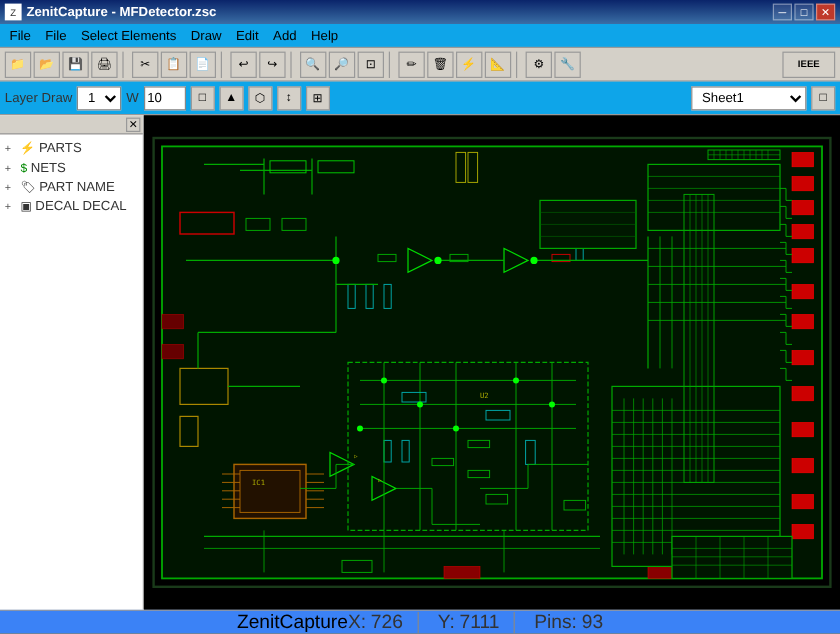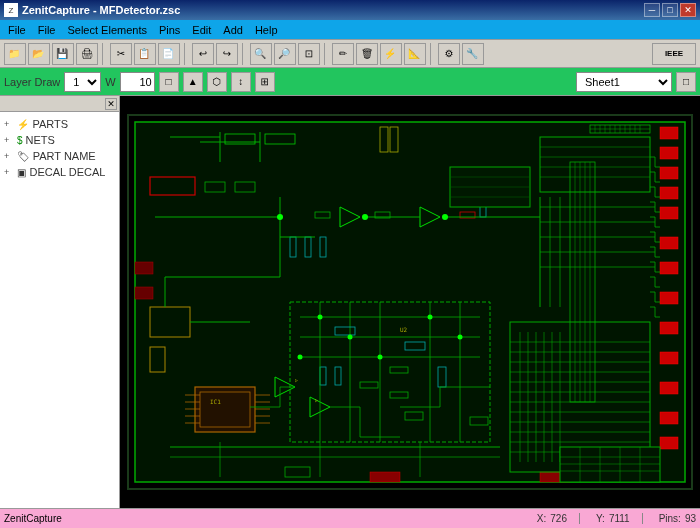--- a/index.html
+++ b/index.html
@@ -55,35 +55,35 @@
       width: 22px; height: 22px; background: #d4d0c8;
       border: 1px solid #999; display: flex; align-items: center; justify-content: center;
       cursor: pointer; font-size: 10px;
     }
     .tb-separator { width: 4px; height: 22px; border-left: 1px solid #999; margin: 0 2px; }
     .tb-spacer { flex: 1; }
 
     
     #layerbar {
       height: 28px;
-      background: #22c55e;
+      background: #0ea5e9;
       display: flex;
       align-items: center;
       padding: 2px 4px;
       gap: 4px;
       border-bottom: 1px solid #999;
     }
     .layer-select {
       height: 20px; border: 1px solid #888; background: white; font-size: 11px;
       padding: 0 4px; cursor: pointer;
     }
     .layer-label { font-size: 11px; color: #333; }
     .layer-input {
       width: 35px; height: 20px; border: 1px solid #888; background: white;
-      font-size: 11px; padding: 0 2px; text-align: right;
+      font-size: 11px; padding: 0 2px; text-align: left;
     }
     .layer-tb-btn {
       width: 20px; height: 20px; background: #d4d0c8;
       border: 1px solid #999; display: flex; align-items: center; justify-content: center;
       cursor: pointer; font-size: 10px;
     }
 
     
     #main {
       display: flex;
@@ -123,27 +123,27 @@
     #canvas-area {
       flex: 1;
       background: #000;
       position: relative;
       overflow: hidden;
     }
 
     
     #statusbar {
       height: 20px;
-      background: #f9a8d4;
+      background: #3b82f6;
       border-top: 1px solid #999;
       display: flex;
       align-items: center;
       padding: 0 4px;
-      justify-content: space-between;
-      font-size: 10px;
+      justify-content: center;
+      font-size: 16px;
     }
     #statusbar-right { display: flex; gap: 16px; color: #333; }
     .status-field { display: flex; gap: 4px; align-items: center; }
     .status-border { border-right: 1px solid #888; padding-right: 12px; }
 
     
     svg#pcb-diagram {
       width: 100%;
       height: 100%;
     }
@@ -162,21 +162,21 @@
     <div class="title-btn">─</div>
     <div class="title-btn">□</div>
     <div class="title-btn close">✕</div>
   </div>
 </div>
 
 <div id="menubar">
   <span class="menu-item">File</span>
   <span class="menu-item">File</span>
   <span class="menu-item">Select Elements</span>
-  <span class="menu-item">Pins</span>
+  <span class="menu-item">Draw</span>
   <span class="menu-item">Edit</span>
   <span class="menu-item">Add</span>
   <span class="menu-item">Help</span>
 </div>
 
 <div id="toolbar">
   <div class="tb-btn">📁</div>
   <div class="tb-btn">📂</div>
   <div class="tb-btn">💾</div>
   <div class="tb-btn">🖨</div>

